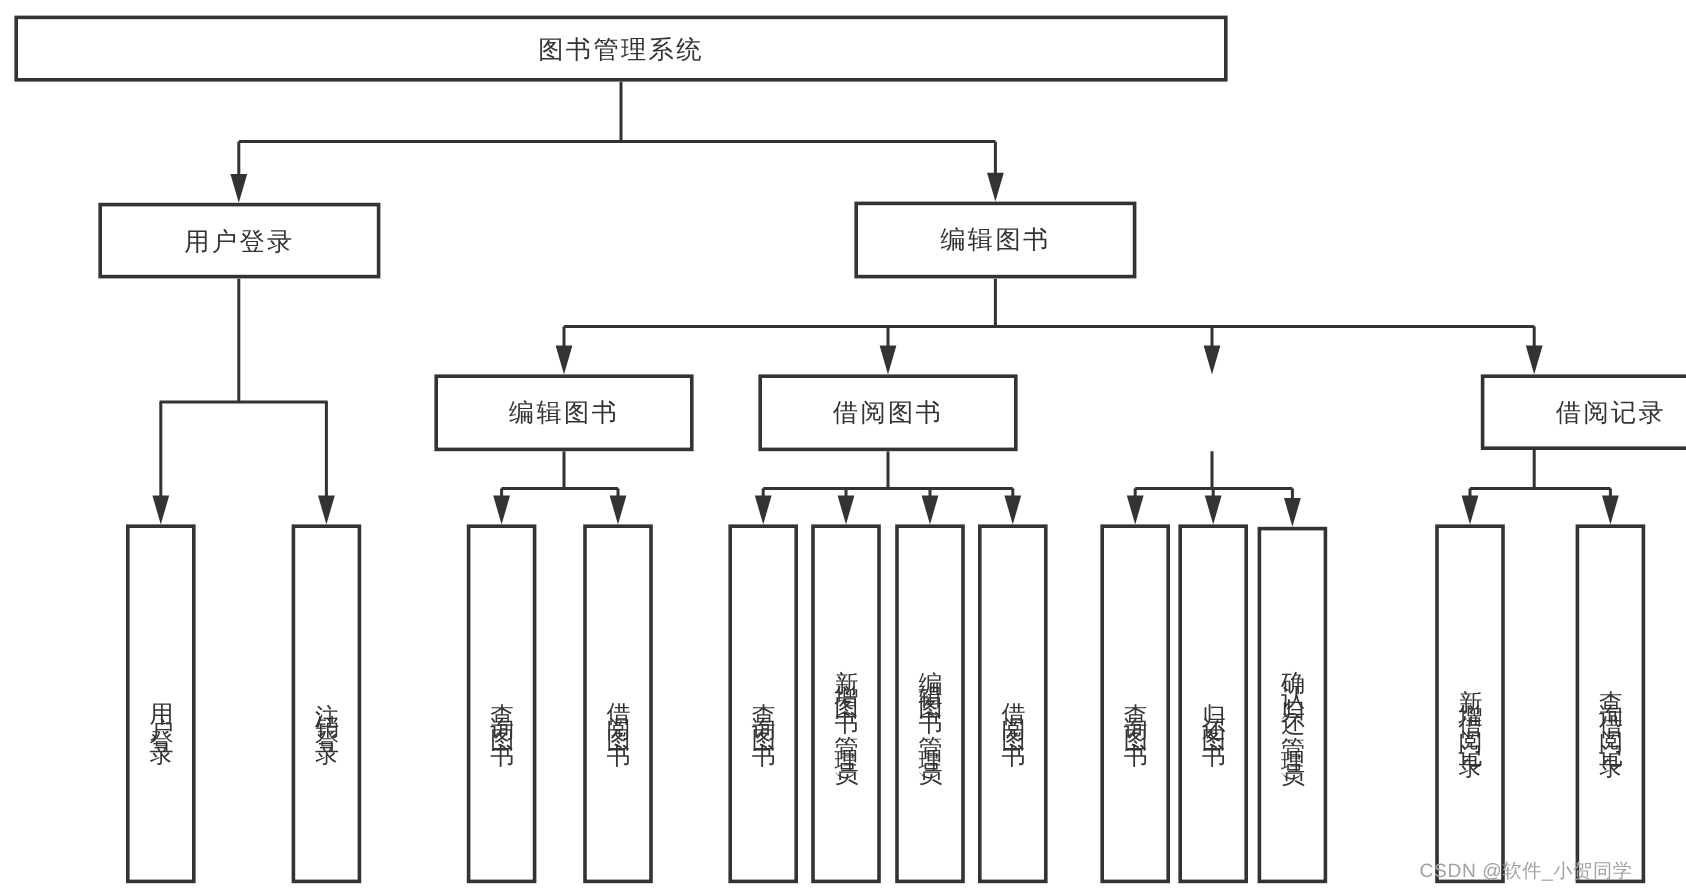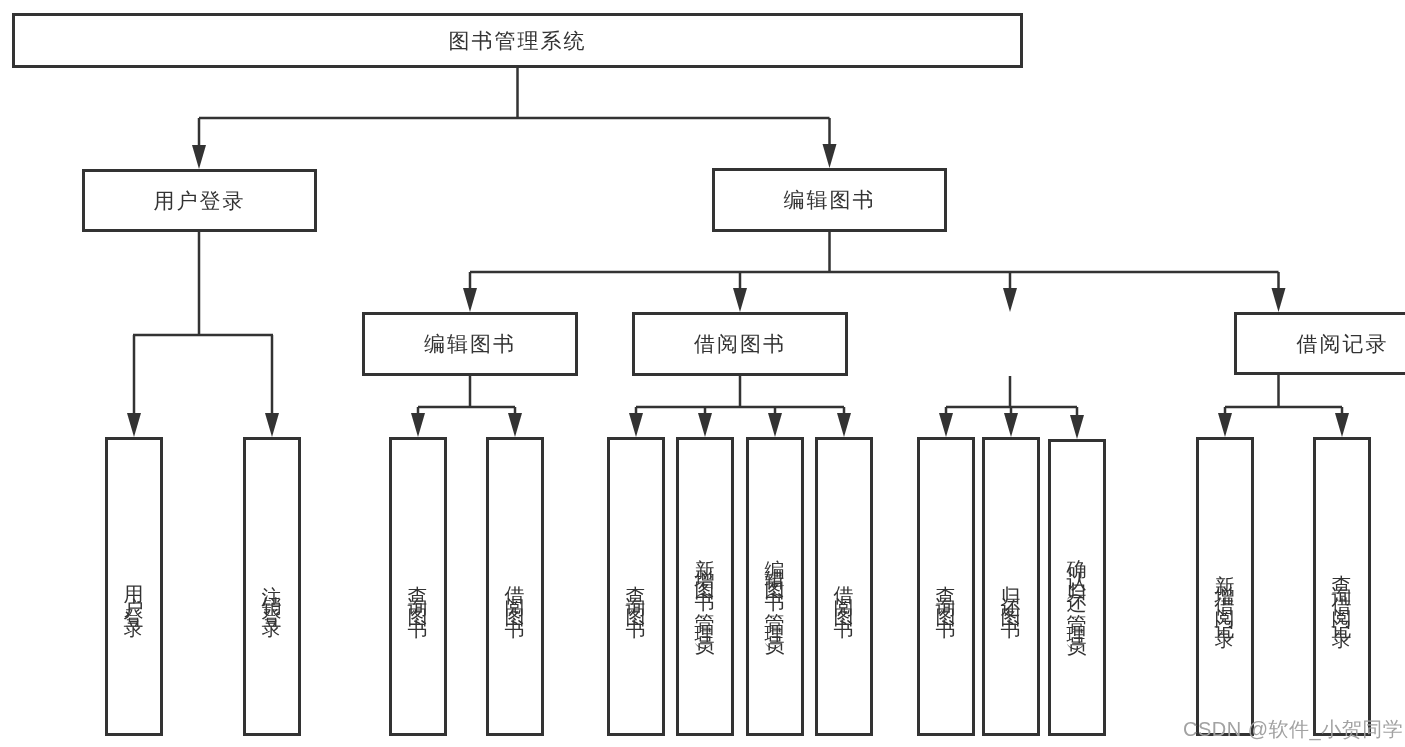--- a/index.html
+++ b/index.html
@@ -32,21 +32,21 @@
     text-orientation:mixed;
     font-size:20px;
     letter-spacing:11px;
     padding-top:11px;
     line-height:1;
     white-space:nowrap;
   }
   .watermark{
     position:absolute;
     left:1183px;top:716px;
-    font-size:20px;
+    font-size:16px;
     letter-spacing:0.5px;
     color:#a2a2a2;
     z-index:3;
     white-space:nowrap;
   }
 </style>
 </head>
 <body>
 
 <div id="canvas">

